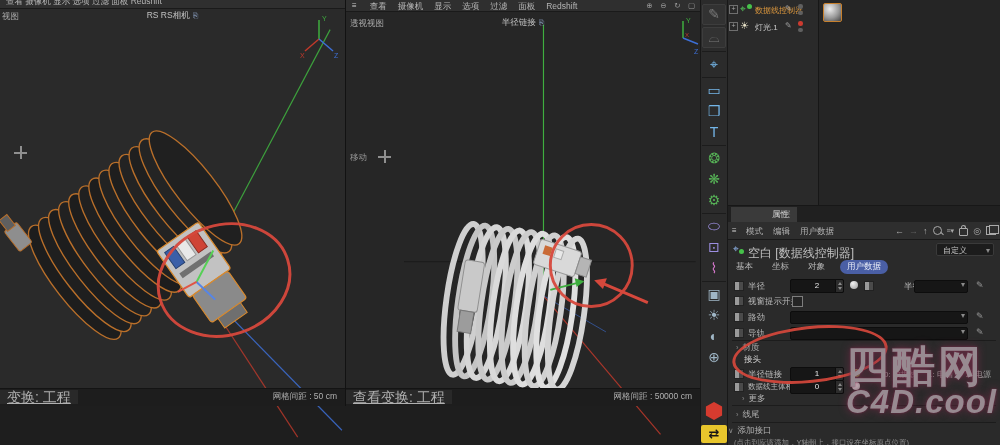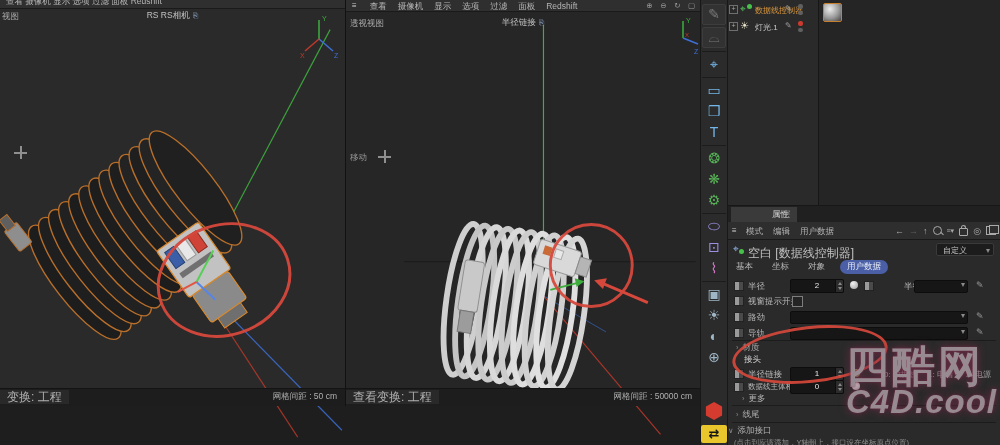--- a/index.html
+++ b/index.html
@@ -19,21 +19,21 @@
   .menu-items{position:absolute;left:6px;top:0;font-size:8.5px;color:#b4b4b4;display:flex;gap:11px;}
   #vp-left .menu-items{top:-4px;}
   .menu-item{cursor:default;}
   .hamburger{color:#cfcfcf;font-size:8px;letter-spacing:0;margin-right:2px;}
   .vp-navicons{position:absolute;right:4px;top:1px;display:flex;gap:5px;font-size:7.5px;color:#9a9a9a;}
   .vp-navicons span{width:9px;text-align:center;}
   .vp-corner{position:absolute;font-size:8.5px;color:#a8a8a8;}
   .vp-camlabel{position:absolute;width:100%;text-align:center;font-size:8.5px;color:#c2c2c2;}
   .cam-swap{display:inline-block;font-size:7px;color:#9db7e0;margin-left:3px;}
   .statusbar{position:absolute;left:0;bottom:0;width:100%;height:17px;background:#1d1d1d;border-top:1px solid #141414;}
-  .status-chip{position:absolute;left:0;top:1px;height:14px;line-height:14px;padding:0 7px;background:#292929;font-size:12px;color:#b0b0b0;}
+  .status-chip{position:absolute;left:0;top:1px;height:14px;line-height:14px;padding:0 7px;background:#292929;font-size:14px;color:#b0b0b0;text-decoration:underline;}
   .status-right{position:absolute;right:8px;top:2px;font-size:8.5px;color:#b0b0b0;}
   .tool-hint{position:absolute;font-size:8.5px;color:#9a9a9a;}
   .move-cross{position:absolute;width:13px;height:13px;}
   .move-cross::before,.move-cross::after{content:"";position:absolute;background:#8f8f8f;}
   .move-cross::before{left:5.5px;top:0;width:2px;height:13px;}
   .move-cross::after{top:5.5px;left:0;height:2px;width:13px;}
 
   
   #side-toolbar{position:absolute;left:700px;top:0;width:28px;height:445px;background:#2b2b2b;
     border-left:1px solid #181818;border-right:1px solid #181818;display:flex;flex-direction:column;align-items:center;padding-top:3px;box-sizing:border-box;}

